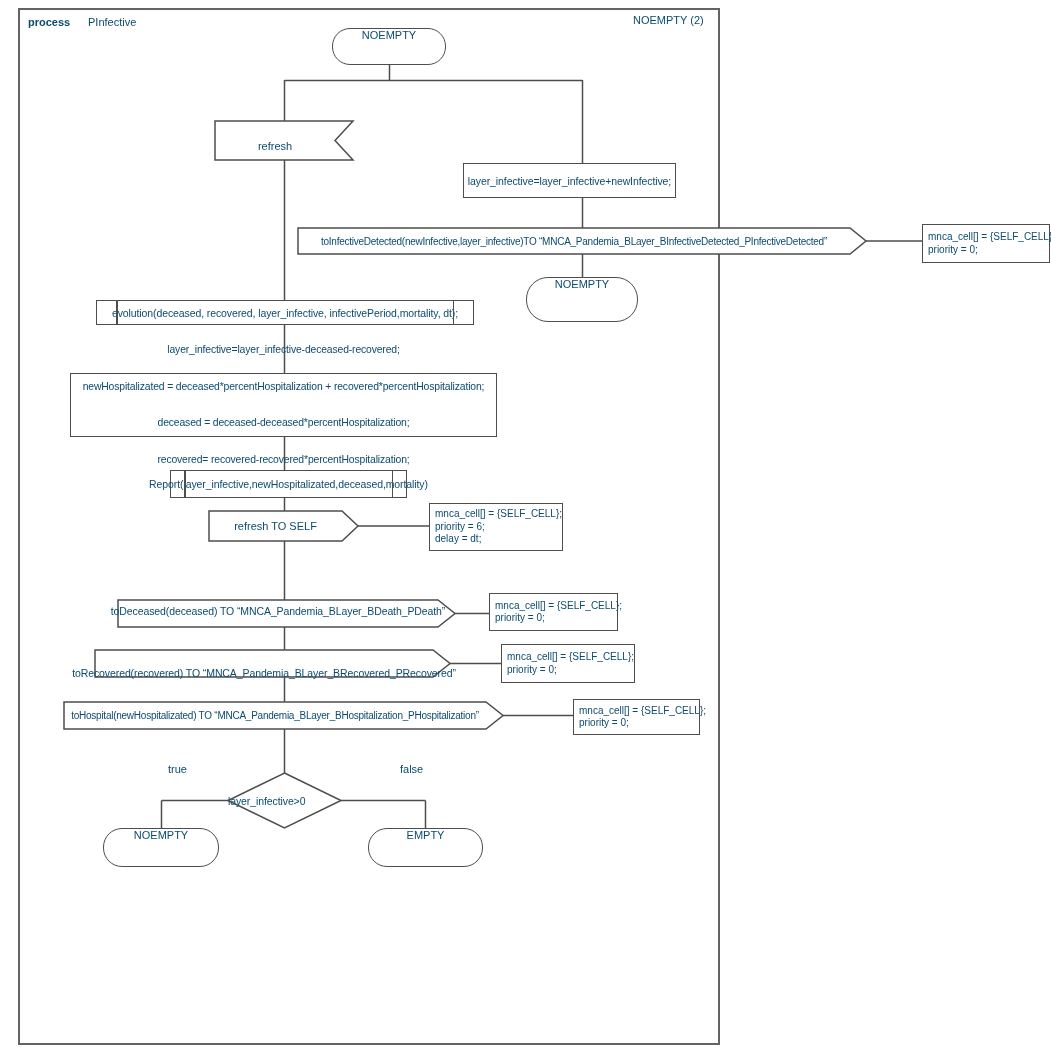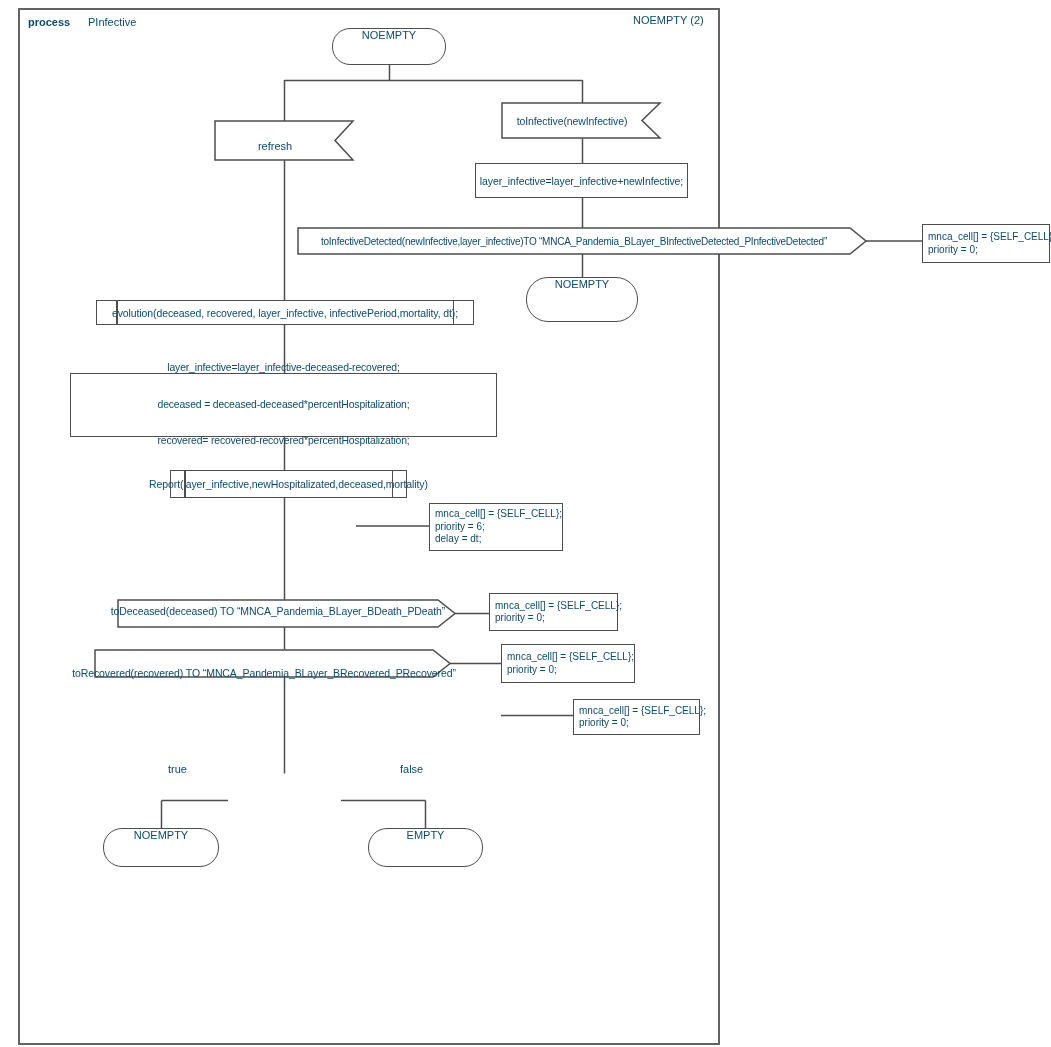--- a/index.html
+++ b/index.html
@@ -59,28 +59,22 @@
     <span>NOEMPTY</span>
   </div>
 
   <div class="node" style="left:215px;top:121px;width:138px;height:50px;">
     <svg width="138" height="39">
         <polygon points="0,0 138,0 120,19.5 138,39 0,39"></polygon>
       </svg>
     <span class="ctr t11" style="right:18px;">refresh</span>
   </div>
 
-  <div class="node" style="left:502px;top:103px;width:158px;height:35px;">
-    <svg width="158" height="35">
-        <polygon points="0,0 158,0 140,17.5 158,35 0,35"></polygon>
-      </svg>
-    <span class="ctr t10" style="right:18px;">toInfective(newInfective)</span>
-  </div>
 
-  <div class="rect t10" style="left:475px;top:163px;width:213px;height:35px;">
+  <div class="rect t10" style="left:463px;top:163px;width:213px;height:35px;">
     <span>layer_infective=layer_infective+newInfective;</span>
   </div>
 
   <div class="node" style="left:298px;top:228px;width:568px;height:26px;">
     <svg width="568" height="26">
         <polygon points="0,0 552,0 568,13 552,26 0,26"></polygon>
       </svg>
     <span class="ctr tt" style="right:16px;">toInfectiveDetected(newInfective,layer_infective)TO “MNCA_Pandemia_BLayer_BInfectiveDetected_PInfectiveDetected”</span>
   </div>
 
@@ -94,30 +88,37 @@
   </div>
 
   <div class="rect" style="left:96px;top:300px;width:378px;height:25px;">
     <div class="bar" style="left:19px;"></div>
     <div class="bar" style="right:19px;"></div>
     <span class="t10" style="white-space:nowrap;">evolution(deceased, recovered, layer_infective, infectivePeriod,mortality, dt);</span>
   </div>
 
   <div class="rect codeblock" style="left:70px;top:373px;width:427px;height:64px;">
     <div>layer_infective=layer_infective-deceased-recovered;</div>
+    <div>newHospitalizated = deceased*percentHospitalization + recovered*percentHospitalization;</div>
     <div>deceased = deceased-deceased*percentHospitalization;</div>
     <div>recovered= recovered-recovered*percentHospitalization;</div>
   </div>
 
   <div class="rect" style="left:170px;top:470px;width:237px;height:28px;overflow:visible;">
     <div class="bar" style="left:13px;"></div>
     <div class="bar" style="right:13px;"></div>
     <span class="t10" style="white-space:nowrap;">Report(layer_infective,newHospitalizated,deceased,mortality)</span>
   </div>
 
+  <div class="node" style="left:209px;top:511px;width:149px;height:30px;">
+    <svg width="149" height="30">
+        <polygon points="0,0 133,0 149,15 133,30 0,30"></polygon>
+      </svg>
+    <span class="ctr t11" style="right:16px;">refresh TO SELF</span>
+  </div>
 
   <div class="rect param" style="left:429px;top:503px;width:134px;height:48px;">
     <div>mnca_cell[] = {SELF_CELL};</div>
     <div>priority = 6;</div>
     <div>delay = dt;</div>
   </div>
 
   <div class="node" style="left:118px;top:600px;width:337px;height:21px;">
     <svg width="337" height="27">
         <polygon points="0,0 320,0 337,13.5 320,27 0,27"></polygon>
@@ -135,26 +136,38 @@
         <polygon points="0,0 338,0 355,13.5 338,27 0,27"></polygon>
       </svg>
     <span class="ctr t10" style="right:17px;">toRecovered(recovered) TO “MNCA_Pandemia_BLayer_BRecovered_PRecovered”</span>
   </div>
 
   <div class="rect param" style="left:501px;top:644px;width:134px;height:39px;">
     <div>mnca_cell[] = {SELF_CELL};</div>
     <div>priority = 0;</div>
   </div>
 
+  <div class="node" style="left:64px;top:702px;width:439px;height:27px;">
+    <svg width="439" height="27">
+        <polygon points="0,0 422,0 439,13.5 422,27 0,27"></polygon>
+      </svg>
+    <span class="ctr tt" style="right:17px;">toHospital(newHospitalizated) TO “MNCA_Pandemia_BLayer_BHospitalization_PHospitalization”</span>
+  </div>
 
   <div class="rect param" style="left:573px;top:699px;width:127px;height:36px;">
     <div>mnca_cell[] = {SELF_CELL};</div>
     <div>priority = 0;</div>
   </div>
 
+  <div class="node" style="left:228px;top:773px;width:113px;height:55px;">
+    <svg width="113" height="55">
+        <polygon points="56.5,0 113,27.5 56.5,55 0,27.5"></polygon>
+      </svg>
+    <span class="ctr t10">layer_infective&gt;0</span>
+  </div>
 
   <div class="lbl" style="left:168px;top:763px;">true</div>
   <div class="lbl" style="left:400px;top:763px;">false</div>
 
   <div class="terminal" style="left:103px;top:828px;width:116px;height:39px;border-radius:19px;">
     <span>NOEMPTY</span>
   </div>
   <div class="terminal" style="left:368px;top:828px;width:115px;height:39px;border-radius:19px;">
     <span>EMPTY</span>
   </div>

